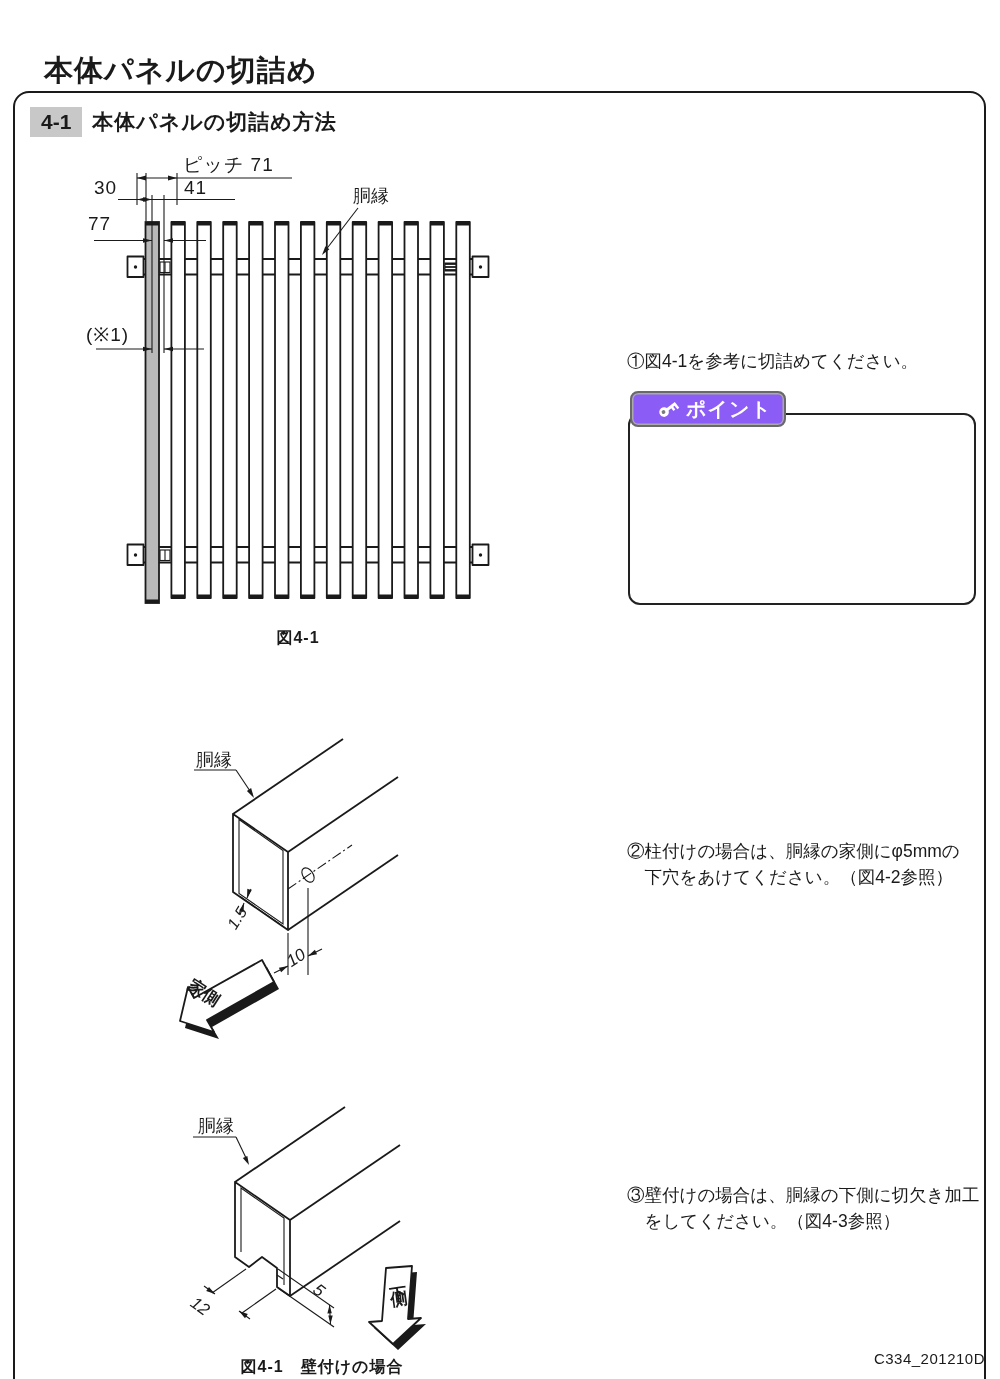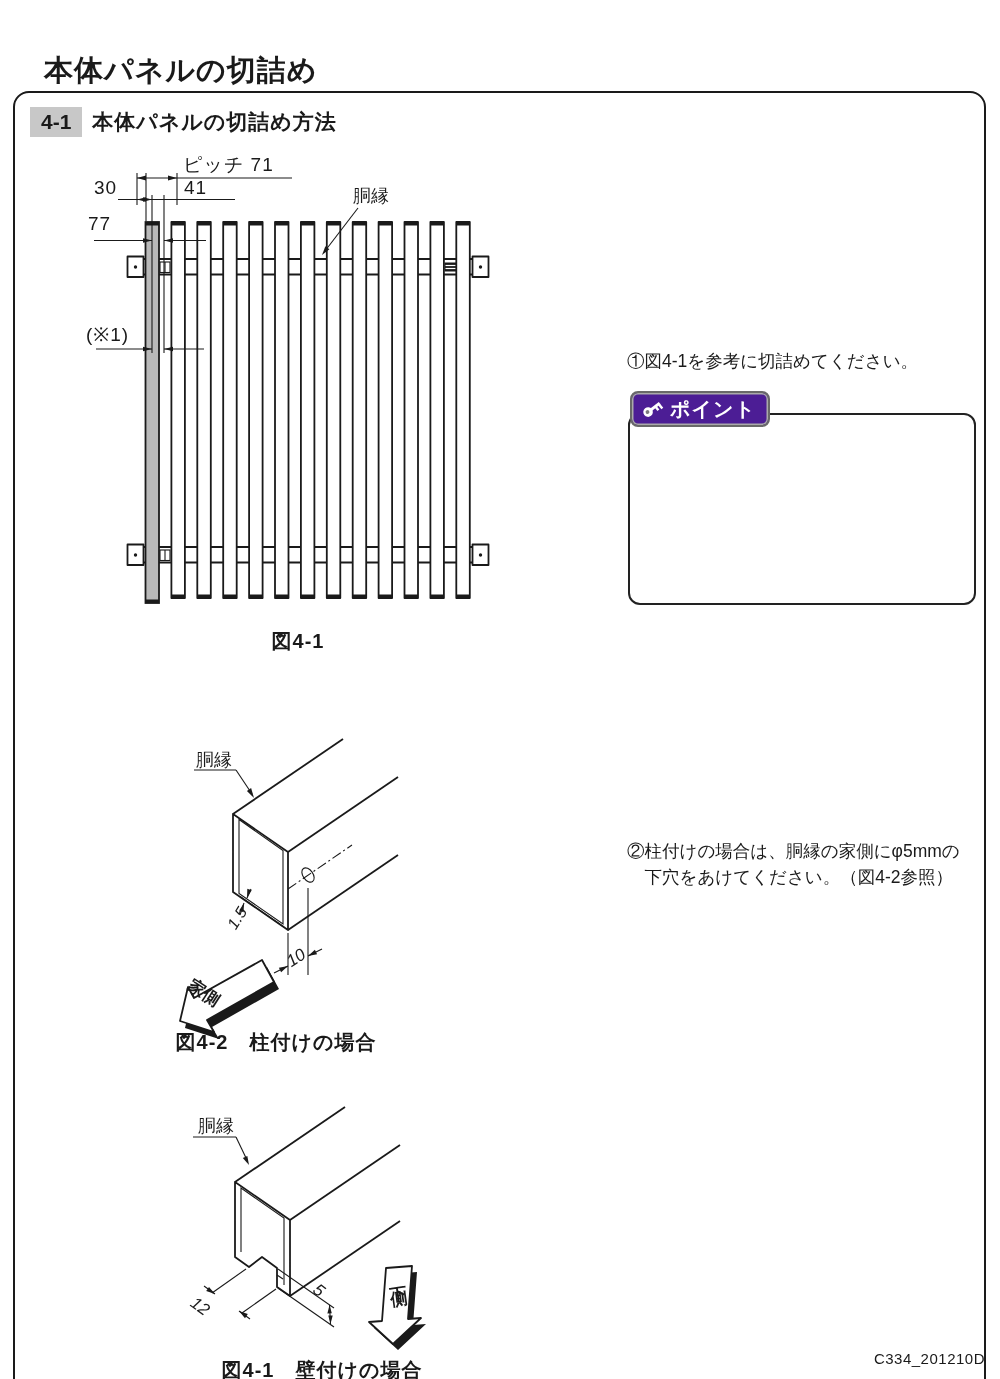--- a/index.html
+++ b/index.html
@@ -12,35 +12,35 @@
   .sec1{left:30px;top:60px;}
   .sec2{left:30px;top:642px;}
   .sec-num{background:#c8c8c8;padding:3px 11px;font-size:21px;font-weight:bold;}
   .sec-title{font-size:21px;font-weight:bold;letter-spacing:1px;}
   .step{font-size:17.5px;line-height:26px;white-space:pre-line;width:372px;}
   .step1{left:627px;top:301px;}
   .step2{left:627px;top:791px;}
   .step3{left:627px;top:1135px;}
   .point-box{left:628px;top:366px;width:344px;height:188px;border:2px solid #222;border-radius:12px;}
   .point-badge{left:630px;top:344px;height:32px;display:flex;align-items:center;gap:6px;
-               background:#4c1d95;border:2px solid #696969;border-radius:8px;padding:0 12px 0 8px;
+               background:#8b5cf6;border:2px solid #696969;border-radius:8px;padding:0 12px 0 24px;
                box-shadow:0 0 0 1.5px #aaa inset;}
   .point-badge span{color:#fff;font-size:20px;font-weight:bold;letter-spacing:1px;}
   .point-text{left:640px;top:387px;width:330px;font-size:17.5px;line-height:25.5px;white-space:pre-line;}
   .dim{font-size:19px;letter-spacing:1px;}
   .dim-pitch{left:183px;top:105px;}
   .dim-30{left:94px;top:130px;}
   .dim-41{left:184px;top:130px;}
   .dim-77{left:88px;top:166px;}
   .dim-note{left:86px;top:274px;}
   .part-label{font-size:18px;}
   .pl1{left:353px;top:137px;}
   .pl2{left:196px;top:701px;}
   .pl3{left:198px;top:1067px;}
-  .caption{font-size:20px;font-weight:bold;text-align:center;letter-spacing:1px;}
+  .caption{font-size:16px;font-weight:bold;text-align:center;letter-spacing:1px;}
   .cap1{left:248px;top:581px;width:100px;}
   .cap2{left:136px;top:982px;width:280px;}
   .cap3{left:182px;top:1310px;width:280px;}
   .dim-it{font-size:17px;font-style:italic;transform-origin:0 0;}
   .dim-15{left:224px;top:876px;transform:rotate(-58deg);font-size:16px;}
   .dim-10{left:283px;top:908px;transform:rotate(-33deg);}
   .dim-12{left:198px;top:1246px;transform:rotate(36deg);}
   .dim-5{left:321px;top:1233px;transform:rotate(38deg);}
   .arrow-label{font-size:17px;font-weight:bold;transform-origin:0 0;}
   .al-iekawa{left:196px;top:927px;transform:rotate(33deg);}
@@ -195,31 +195,32 @@
   <div class="abs dim dim-41">41</div>
   <div class="abs dim dim-77">77</div>
   <div class="abs dim dim-note">(※1)</div>
   <div class="abs part-label pl1">胴縁</div>
   <div class="abs caption cap1">図4-1</div>
 
   <div class="abs part-label pl2">胴縁</div>
   <div class="abs dim-it dim-15">1.5</div>
   <div class="abs dim-it dim-10">10</div>
   <div class="abs arrow-label al-iekawa">家側</div>
-  <div class="abs caption cap2">図4-2　柱付けの場合</div>
 
   <div class="abs part-label pl3">胴縁</div>
   <div class="abs dim-it dim-12">12</div>
   <div class="abs dim-it dim-5">5</div>
   <div class="abs arrow-label al-shita">下側</div>
   <div class="abs caption cap3">図4-1　壁付けの場合</div>
 
   <div class="abs step step1">①図4-1を参考に切詰めてください。</div>
   <div class="abs step step2">②柱付けの場合は、胴縁の家側にφ5mmの
 　下穴をあけてください。（図4-2参照）</div>
+  <div class="abs step step3">③壁付けの場合は、胴縁の下側に切欠き加工
+　をしてください。（図4-3参照）</div>
 
   <div class="abs point-box"></div>
   <div class="abs point-badge">
     <svg width="24" height="24" viewBox="0 0 24 24">
       <g transform="rotate(-38 12 12)">
         <circle cx="7" cy="12" r="4.8" fill="#fff"></circle>
         <circle cx="6.6" cy="11.6" r="1.9" fill="#7c7c7c"></circle>
         <rect x="10.5" y="10.6" width="11.2" height="2.9" fill="#fff"></rect>
         <rect x="15" y="12.8" width="2.4" height="4.2" fill="#fff"></rect>
         <rect x="19.2" y="12.8" width="2.4" height="5.2" fill="#fff"></rect>

